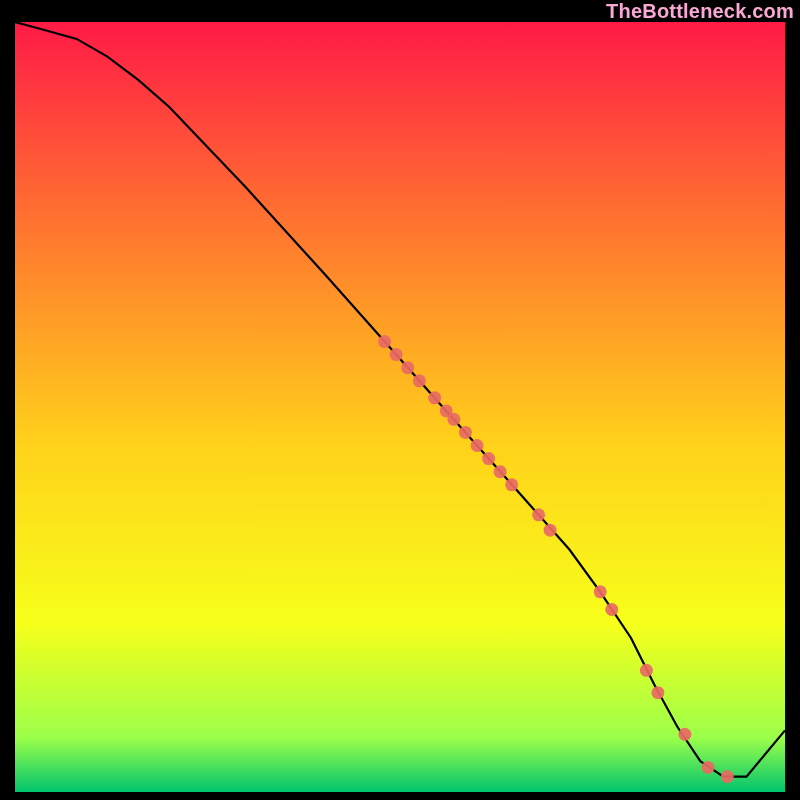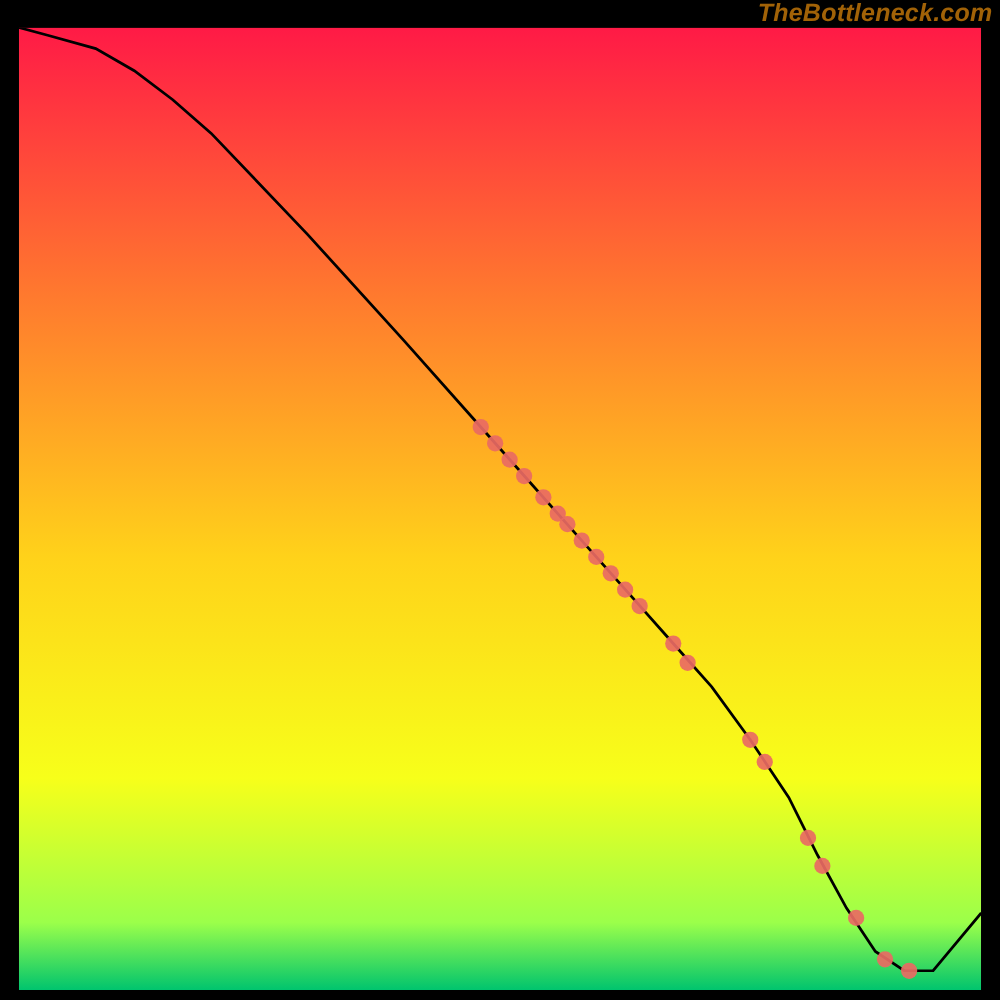--- a/index.html
+++ b/index.html
@@ -11,26 +11,25 @@
   .chart-outer {
     width: 800px;
     height: 800px;
     position: relative;
     background: #000;
   }
   .watermark {
     position: absolute;
     top: 0px;
     right: 6px;
-    color: #a16207;
+    color: #f9a8d4;
     font-size: 20px;
     font-weight: bold;
     z-index: 10;
     letter-spacing: 0.2px;
-    font-style: italic;
   }
   .plot-area {
     position: absolute;
     left: 15px;
     top: 22px;
     width: 770px;
     height: 770px;
     overflow: hidden;
   }
   svg { display: block; }

